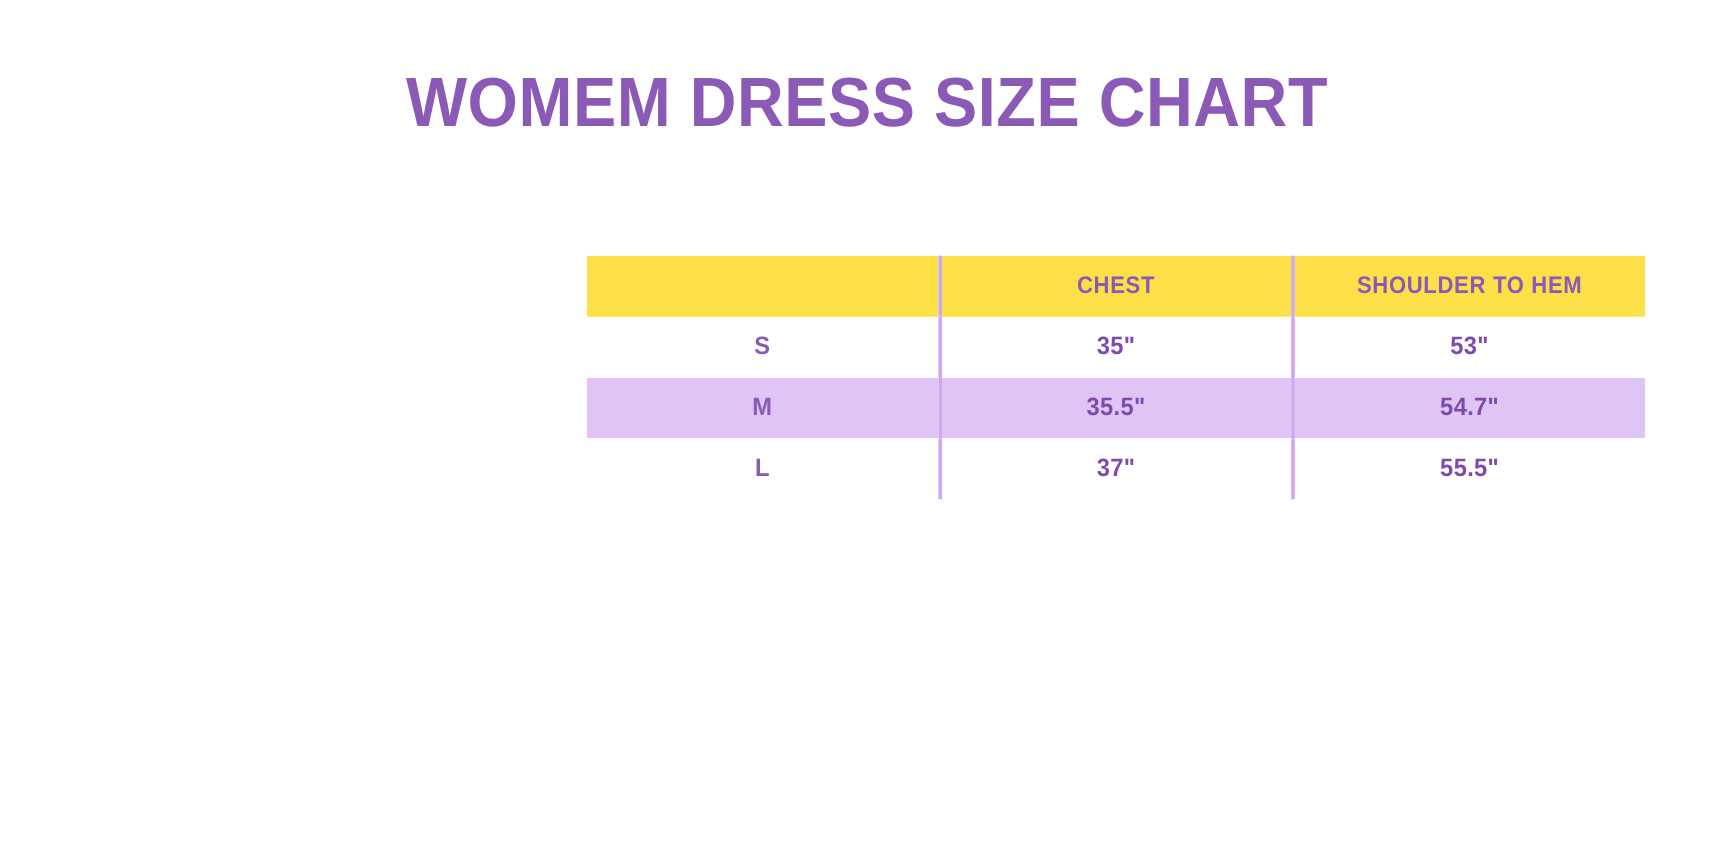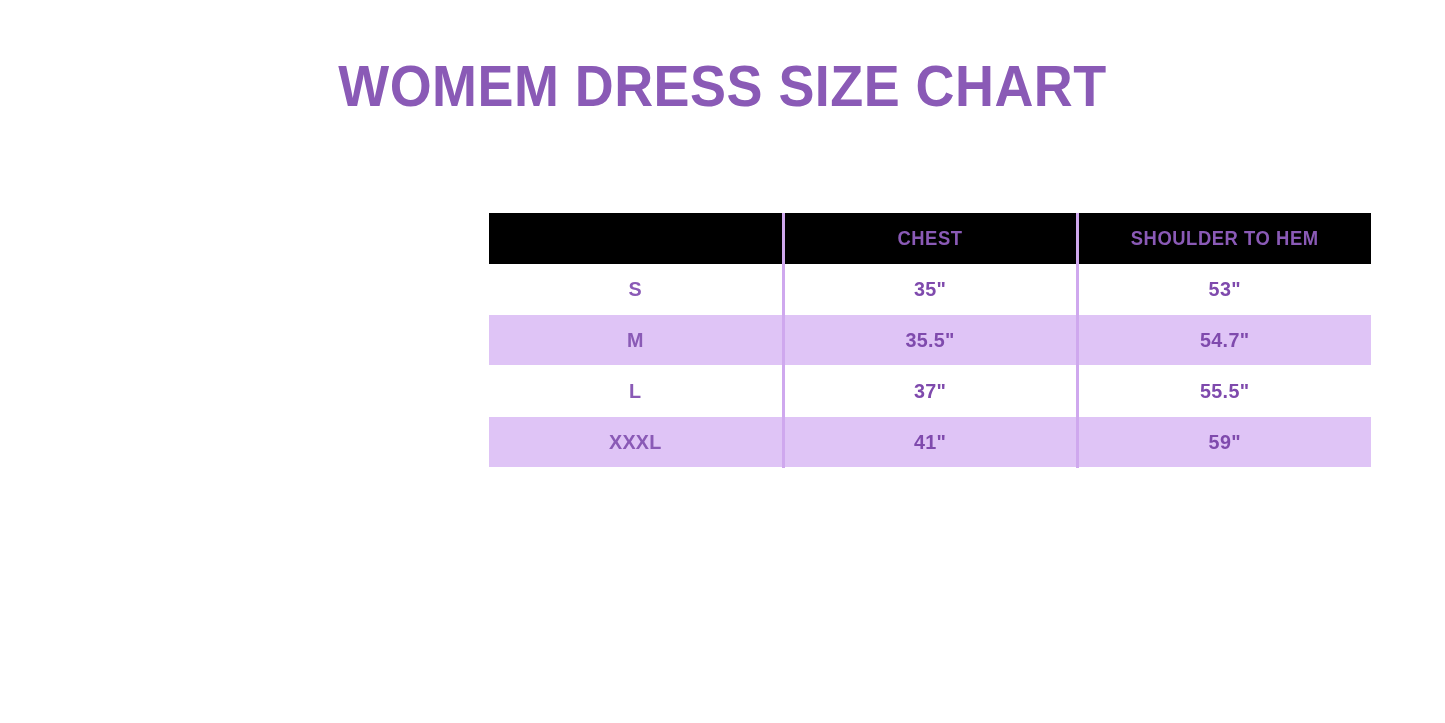--- a/index.html
+++ b/index.html
@@ -66,21 +66,21 @@
   }
 
   
   .size-table th.divider-left,
   .size-table td.divider-left {
     border-left: 3px solid #cfa8ee;
   }
 
   
   .size-table thead tr {
-    background: #000000;
+    background: #fde047;
     padding-left: 24px;
   }
   .size-table thead th {
     height: 51px;
     font-size: 20px;
     letter-spacing: 0.6px;
     color: #8a5ab6;
     transform: scaleX(0.92);
   }
   .size-table thead th.blank-head {
@@ -145,22 +145,17 @@
       </tr>
 
       <tr class="row-light">
         <td class="size-cell">L</td>
         <td class="divider-left">37"</td>
         <td class="divider-left">55.5"</td>
       </tr>
 
 
 
-      <tr class="row-tint">
-        <td class="size-cell">XXXL</td>
-        <td class="divider-left">41"</td>
-        <td class="divider-left">59"</td>
-      </tr>
 
     </tbody>
   </table>
 
 </div>
 
 </body></html>

